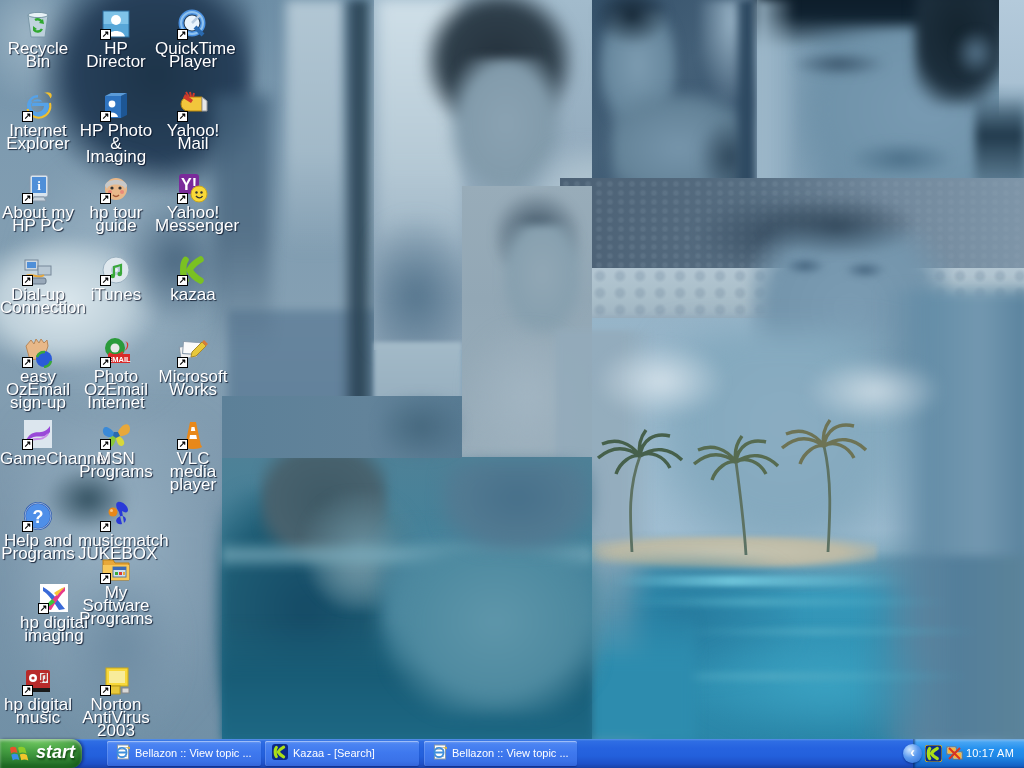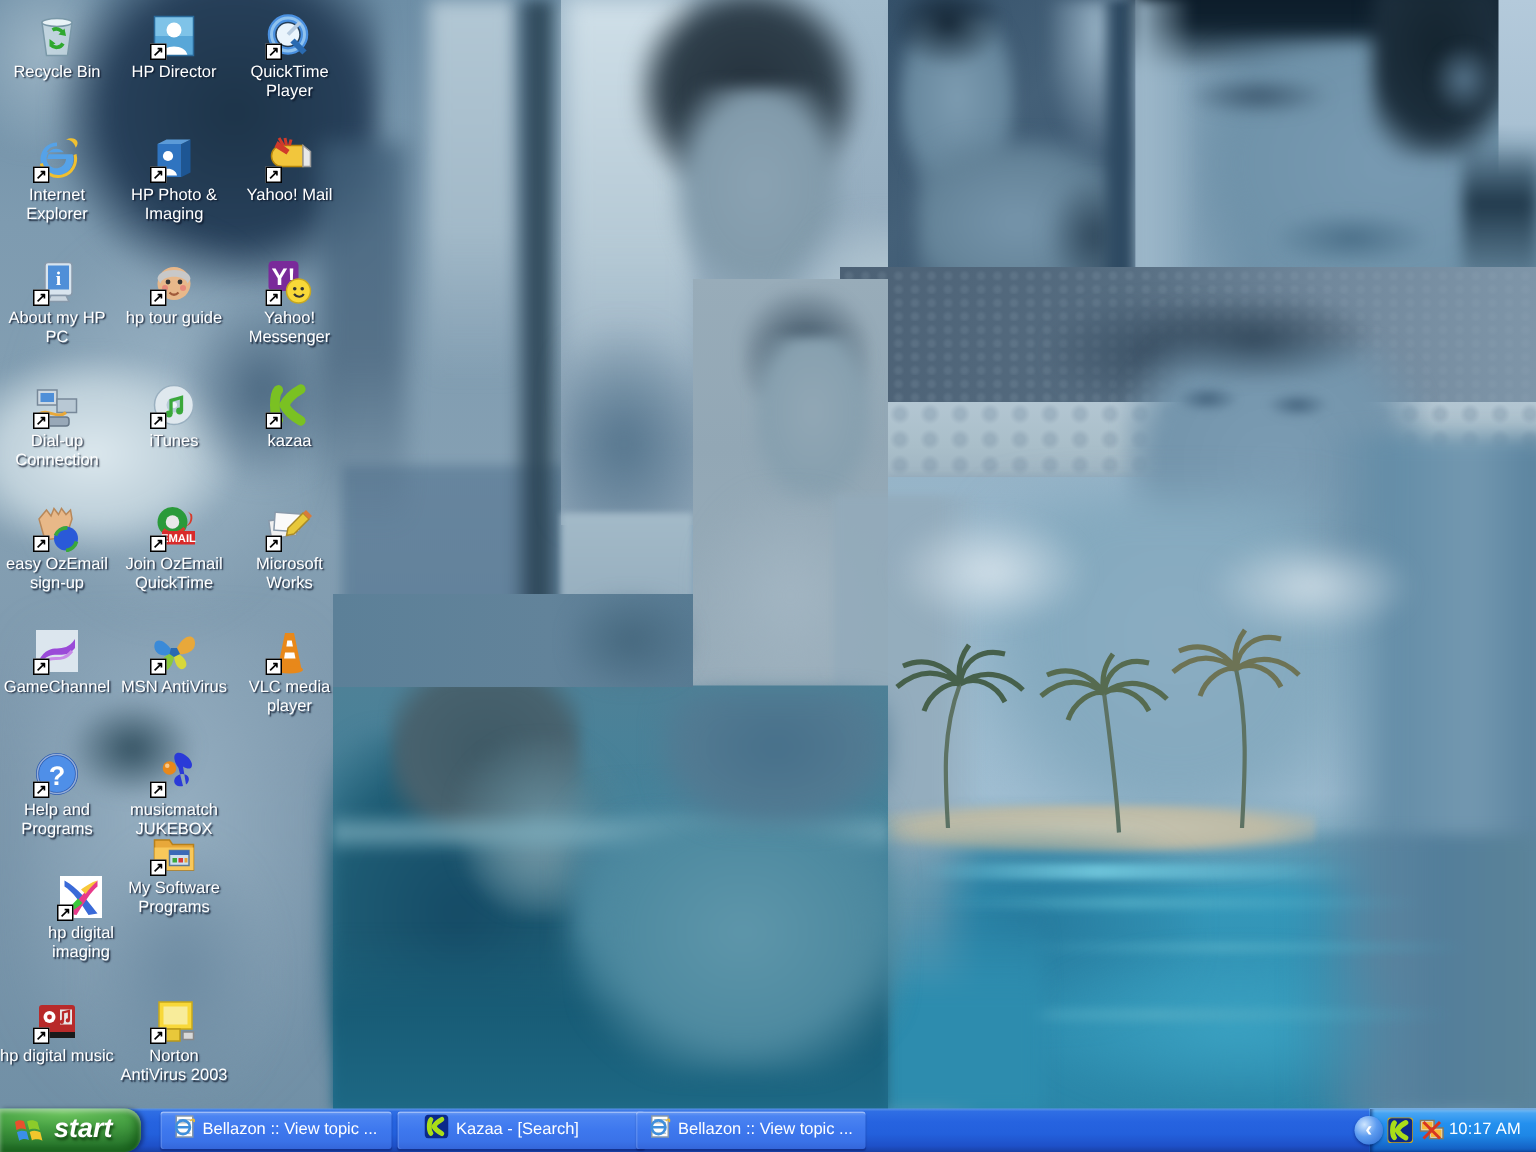--- a/index.html
+++ b/index.html
@@ -2,30 +2,30 @@
 <html><head>
 <meta charset="utf-8">
 <style>
 html,body{margin:0;padding:0;width:1024px;height:768px;overflow:hidden;
 font-family:"Liberation Sans",sans-serif;}
 #desk{position:absolute;left:0;top:0;width:1024px;height:768px;overflow:hidden;background:#7c9db6;}
 .r{position:absolute;}
 
 .ic{position:absolute;width:76px;text-align:center;}
 .ic svg{display:block;margin:0 auto;}
-.lbl{margin-top:2px;color:#fff;font-size:11px;line-height:13px;
+.lbl{margin-top:2px;color:#fff;font-size:17px;line-height:13px;
 text-shadow:1px 1px 1px rgba(10,20,40,.85);}
 .sc{position:absolute;width:11px;height:11px;background:#fff;border:1px solid #000;
 box-sizing:border-box;}
 .sc:after{content:"\2197";position:absolute;left:0px;top:0px;width:9px;height:9px;
 font-size:9px;line-height:9px;font-weight:bold;color:#000;text-align:center;}
 
 #bar{position:absolute;left:0;top:739px;width:1024px;height:29px;
 background:linear-gradient(180deg,#5a93e8 0,#2f6ee4 2px,#2663e0 9px,#2360dc 17px,#1e50c8 25px,#1941a5 29px);}
-#startbtn{position:absolute;left:0;top:0;width:94px;height:29px;
+#startbtn{position:absolute;left:0;top:0;width:82px;height:29px;
 border-radius:0 11px 11px 0;
 background:radial-gradient(ellipse 130% 80% at 45% 10%,#6cc45e 0%,#48a244 40%,#338634 75%,#2a7a2f 100%);
 box-shadow:inset 0 2px 3px rgba(255,255,255,.45),inset -4px -3px 6px rgba(0,60,0,.45), 2px 0 3px rgba(0,0,30,.4);}
 #startbtn span{position:absolute;left:36px;top:3px;color:#fff;font-size:18px;font-weight:bold;
 font-style:italic;text-shadow:1px 2px 2px rgba(0,40,0,.65);}
 .tbtn{position:absolute;top:2px;height:25px;border-radius:2px;
 background:linear-gradient(180deg,#6f9ef5 0,#4b84f2 3px,#3e78ee 12px,#3a72e8 20px,#3466da 25px);
 box-shadow:inset 0 1px 0 rgba(255,255,255,.35),inset 1px 0 0 rgba(255,255,255,.15),0 1px 1px rgba(0,0,60,.3);
 color:#fff;font-size:11px;line-height:25px;white-space:nowrap;overflow:hidden;}
 .tbtn .ticon{display:inline-block;width:16px;height:16px;vertical-align:-3px;margin:0 5px 0 7px;}
@@ -301,21 +301,21 @@
     <div class="ic" style="left:78px;top:336px">
       <svg width="32" height="32" viewBox="0 0 32 32">
           <circle cx="15" cy="12" r="10" fill="#2a9a3a"></circle>
           <circle cx="15" cy="12" r="4.5" fill="#e8e8e8"></circle>
           <path d="M24 4 c4 2 4 8 0 11 3-1 5-4 4-8z" fill="#d83a2a"></path>
           <path d="M23 16 a10 10 0 0 1 -14 1" stroke="#d83a2a" stroke-width="2" fill="none"></path>
           <rect x="8" y="18" width="22" height="9" fill="#d82a2a"></rect>
           <text x="19" y="25.5" font-size="7.5" font-weight="bold" fill="#fff" text-anchor="middle">EMAIL</text>
         </svg>
       <div class="sc" style="left:22px;top:21px"></div>
-      <div class="lbl">Join OzEmail QuickTime</div>
+      <div class="lbl">Photo OzEmail Internet</div>
     </div>
     <div class="ic" style="left:155px;top:336px">
       <svg width="32" height="32" viewBox="0 0 32 32">
           <rect x="3" y="10" width="17" height="12" fill="#f0f0f0" stroke="#8899aa" transform="rotate(-8 11 16)"></rect>
           <rect x="6" y="6" width="17" height="12" fill="#fafafa" stroke="#8899aa" transform="rotate(4 14 12)"></rect>
           <path d="M25 6 l4 4 -10 10 -5 1 1-5z" fill="#e8c83a" stroke="#a88a2a"></path>
           <path d="M25 6 l4 4 2-2 -4-4z" fill="#d87a3a"></path>
         </svg>
       <div class="sc" style="left:22px;top:21px"></div>
       <div class="lbl">Microsoft Works</div>
@@ -332,21 +332,21 @@
     </div>
     <div class="ic" style="left:78px;top:418px">
       <svg width="32" height="32" viewBox="0 0 32 32">
           <path d="M15 16 C 8 6 2 8 3 14 c1 5 7 6 12 4z" fill="#3a8ad8"></path>
           <path d="M17 16 C 22 4 30 4 30 11 c0 6-8 8-13 7z" fill="#e8a83a"></path>
           <path d="M15 17 C 7 20 4 27 9 29 c4 1 7-6 7-10z" fill="#8ac83a"></path>
           <path d="M17 17 c6 2 10 9 5 11 -4 1 -6-6-6-9z" fill="#d8d83a"></path>
           <path d="M14 14 l4 0 2 4 -4 2 -3-2z" fill="#2a6ab0"></path>
         </svg>
       <div class="sc" style="left:22px;top:21px"></div>
-      <div class="lbl" style="width:96px;margin-left:-10px">MSN AntiVirus</div>
+      <div class="lbl" style="width:96px;margin-left:-10px">MSN Programs</div>
     </div>
     <div class="ic" style="left:155px;top:418px">
       <svg width="32" height="32" viewBox="0 0 32 32">
           <path d="M13 4 l6 0 5 24 -16 0z" fill="#e8881a"></path>
           <path d="M14.5 9 l3 0 .8 4 -4.4 0z M13 17 l6.2 0 .8 4 -7.6 0z" fill="#fff"></path>
           <ellipse cx="16" cy="28.5" rx="9" ry="2.5" fill="#e8881a"></ellipse>
         </svg>
       <div class="sc" style="left:22px;top:21px"></div>
       <div class="lbl">VLC media player</div>
     </div>
@@ -430,21 +430,21 @@
       </svg>
       <span>start</span>
     </div>
     <div class="tbtn" id="tb1" style="left:107px;width:154px;"><svg class="ticon" viewBox="0 0 16 16">
           <rect x="3.5" y="1" width="11" height="14" fill="#fdfdfd" stroke="#8899aa"></rect>
           <path d="M5 3.5 h8 M5 5.5 h8 M5 12.5 h8" stroke="#b8c4cc" stroke-width="1"></path>
           <circle cx="8" cy="8.5" r="4.6" fill="none" stroke="#3f8fdc" stroke-width="1.8"></circle>
           <path d="M3.6 8.5 h8.8" stroke="#3f8fdc" stroke-width="1.8"></path>
           <path d="M12.8 4.2 c1.8-1.4 3.2-1.4 2.4.8" stroke="#e8b93a" stroke-width="1.2" fill="none"></path>
         </svg>Bellazon :: View topic ...</div>
-    <div class="tbtn" id="tb2" style="left:265px;width:154px;padding-left:11px;"><svg class="ticon" viewBox="0 0 16 16">
+    <div class="tbtn" id="tb2" style="left:265px;width:154px;"><svg class="ticon" viewBox="0 0 16 16">
           <rect width="16" height="16" rx="3" fill="#0b2a8a"></rect>
           <g stroke="#aade18" stroke-width="3.2" stroke-linecap="round" fill="none">
             <path d="M4.3 3.4 C2.8 5.2 2.8 10.8 4.3 12.6"></path>
             <path d="M11.6 3.2 C9.4 4.4 7.3 6 6.2 8 C7.3 10 9.4 11.6 11.6 12.8"></path>
           </g>
         </svg>Kazaa - [Search]</div>
     <div class="tbtn" id="tb3" style="left:424px;width:153px;"><svg class="ticon" viewBox="0 0 16 16">
           <rect x="3.5" y="1" width="11" height="14" fill="#fdfdfd" stroke="#8899aa"></rect>
           <path d="M5 3.5 h8 M5 5.5 h8 M5 12.5 h8" stroke="#b8c4cc" stroke-width="1"></path>
           <circle cx="8" cy="8.5" r="4.6" fill="none" stroke="#3f8fdc" stroke-width="1.8"></circle>

